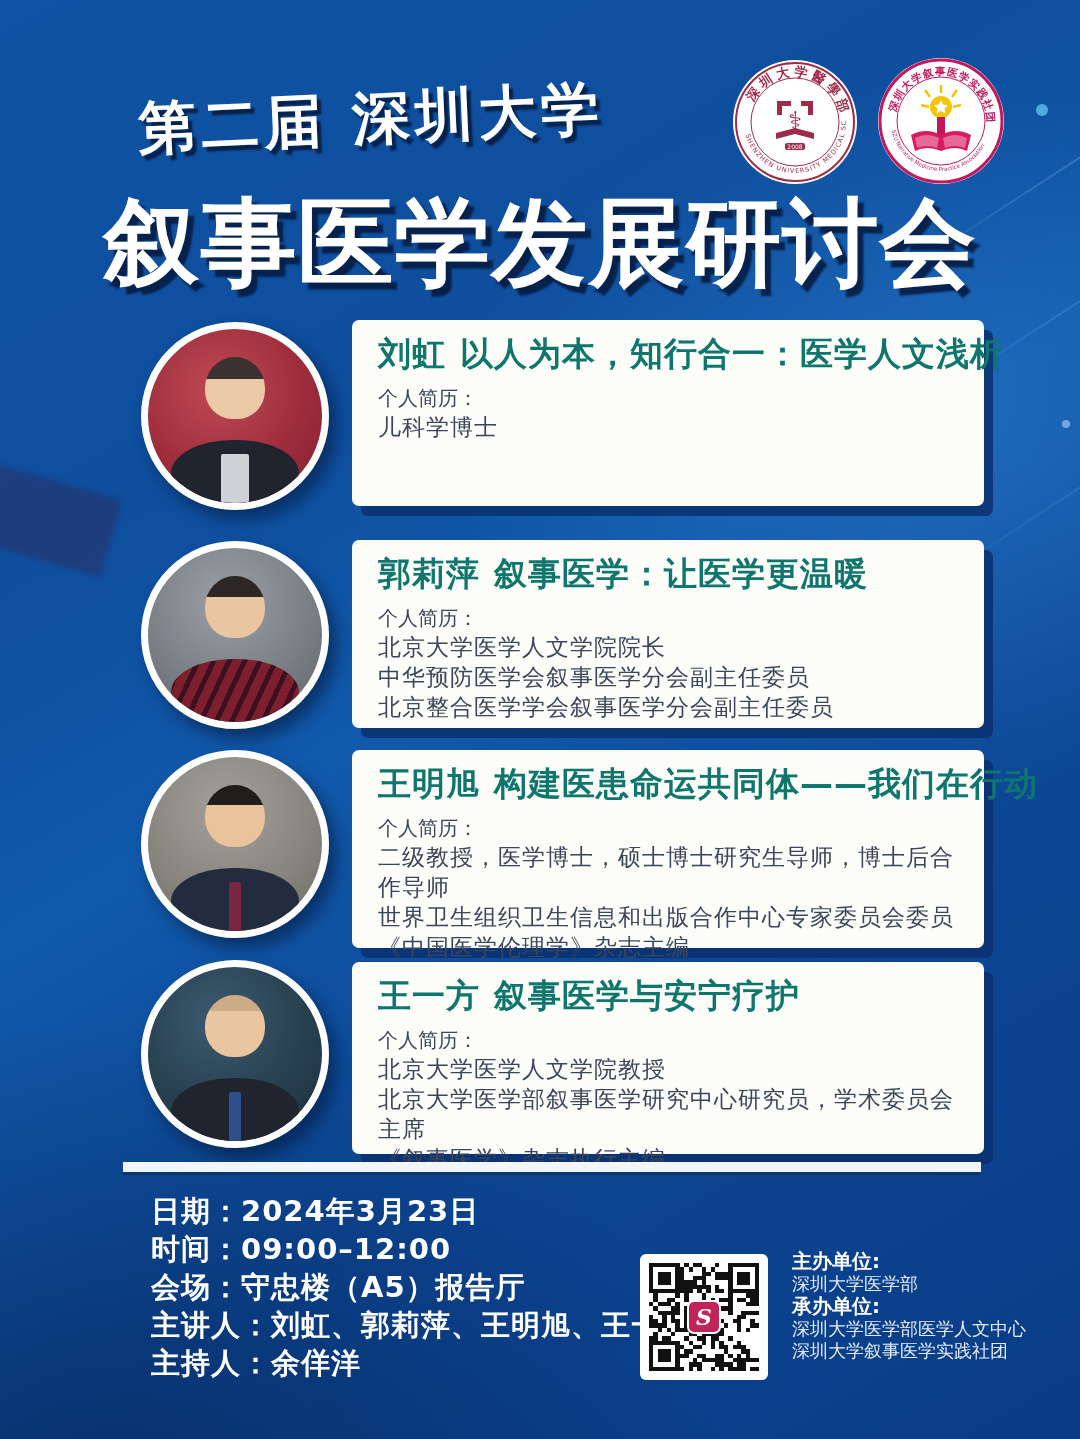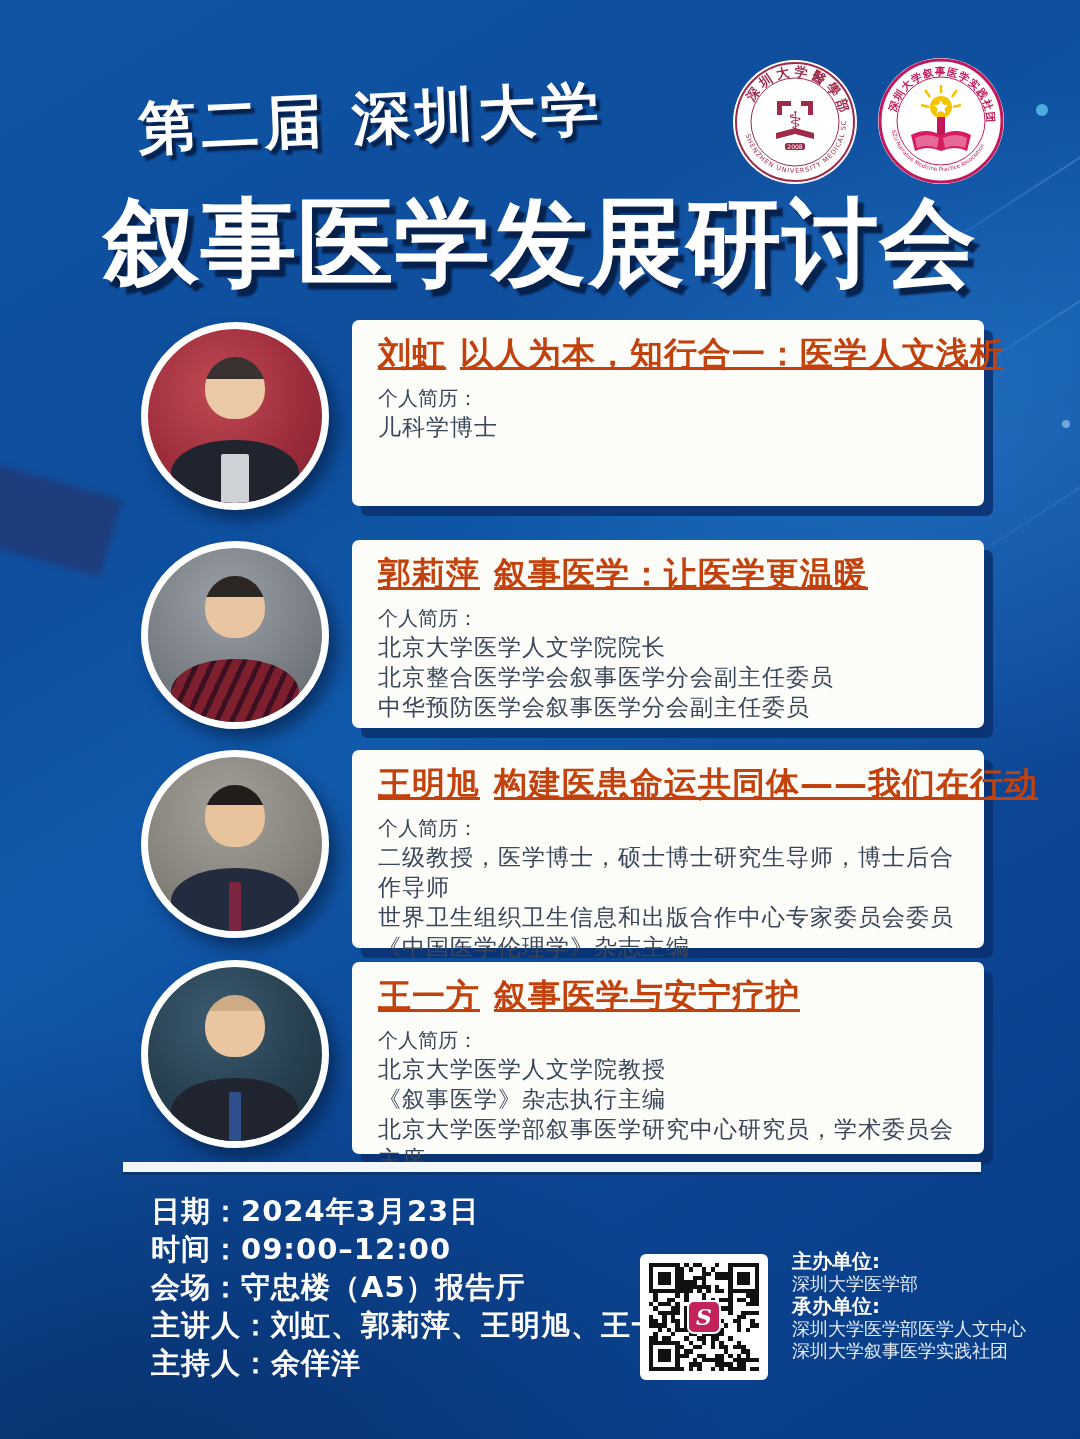--- a/index.html
+++ b/index.html
@@ -70,21 +70,21 @@
   .card{
     position:absolute;left:352px;width:632px;background:#fcfcf8;border-radius:7px;
     box-shadow:9px 10px 0 rgba(9,48,110,.85);
     padding:12px 24px 10px 26px;box-sizing:border-box;
     font-family:"DejaVu Serif",serif;color:#3c465a;
   }
   .c1{top:320px;height:186px;}
   .c2{top:540px;height:188px;}
   .c3{top:750px;height:198px;}
   .c4{top:962px;height:192px;}
-  .card .hline{font-size:33px;font-weight:bold;color:#c2410c;white-space:nowrap;letter-spacing:1px;text-decoration:underline;}
+  .card .hline{font-size:33px;font-weight:bold;color:#0f766e;white-space:nowrap;letter-spacing:1px;}
   .card .hline .topic{margin-left:14px;}
   .card .bio-label{font-size:20px;margin-top:8px;color:#3c465a;}
   .card .bio{font-size:23px;line-height:30px;letter-spacing:1px;}
 
   
   .divider{position:absolute;left:123px;top:1162px;width:858px;height:10px;background:#f3f6f9;box-shadow:0 3px 0 rgba(6,28,66,.35);}
 
   
   .info{position:absolute;left:151px;top:1192px;color:#fff;font-weight:bold;font-size:29px;letter-spacing:1px;}
   .info .line{height:38px;line-height:38px;white-space:nowrap;}
@@ -190,22 +190,22 @@
   </div>
 
   <div class="avatar p2">
     <span class="head"></span>
     <span class="body"></span>
   </div>
   <div class="card c2">
     <div class="hline"><span>郭莉萍</span><span class="topic">叙事医学：让医学更温暖</span></div>
     <div class="bio-label">个人简历：</div>
     <div class="bio">北京大学医学人文学院院长</div>
+    <div class="bio">中华预防医学会叙事医学分会副主任委员</div>
     <div class="bio">北京整合医学学会叙事医学分会副主任委员</div>
-    <div class="bio">中华预防医学会叙事医学分会副主任委员</div>
   </div>
 
   <div class="avatar p3">
     <span class="head"></span>
     <span class="body"></span>
     <span class="tie"></span>
   </div>
   <div class="card c3">
     <div class="hline"><span>王明旭</span><span class="topic">构建医患命运共同体——我们在行动</span></div>
     <div class="bio-label">个人简历：</div>
@@ -217,22 +217,22 @@
 
   <div class="avatar p4">
     <span class="head"></span>
     <span class="body"></span>
     <span class="tie"></span>
   </div>
   <div class="card c4">
     <div class="hline"><span>王一方</span><span class="topic">叙事医学与安宁疗护</span></div>
     <div class="bio-label">个人简历：</div>
     <div class="bio">北京大学医学人文学院教授</div>
+    <div class="bio">北京大学医学部叙事医学研究中心研究员，学术委员会主席</div>
     <div class="bio">《叙事医学》杂志执行主编</div>
-    <div class="bio">北京大学医学部叙事医学研究中心研究员，学术委员会主席</div>
   </div>
 
   <div class="divider"></div>
 
   <div class="info">
     <div class="line"><span>日期：</span><span>2024年3月23日</span></div>
     <div class="line"><span>时间：</span><span>09:00–12:00</span></div>
     <div class="line"><span>会场：</span><span>守忠楼（A5）报告厅</span></div>
     <div class="line"><span>主讲人：</span><span>刘虹、郭莉萍、王明旭、王一方</span></div>
     <div class="line"><span>主持人：</span><span>余佯洋</span></div>

